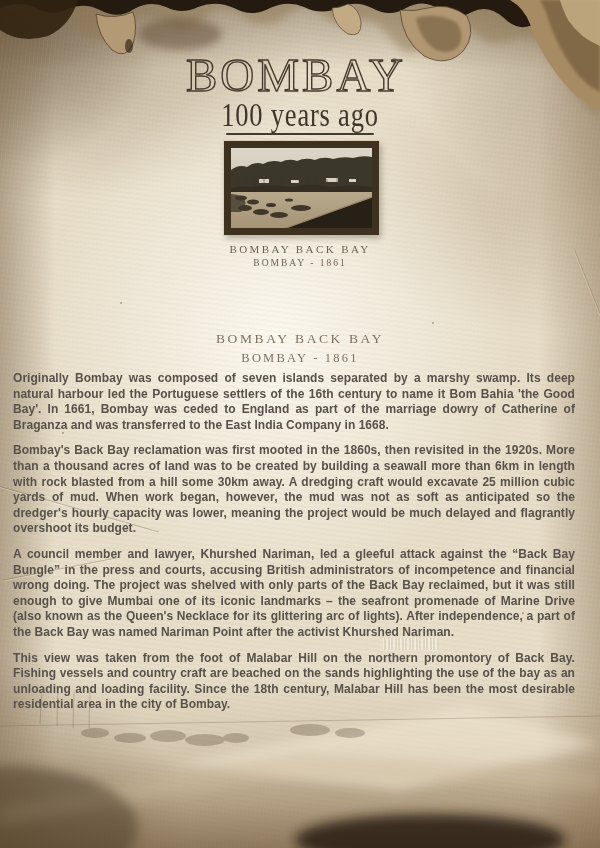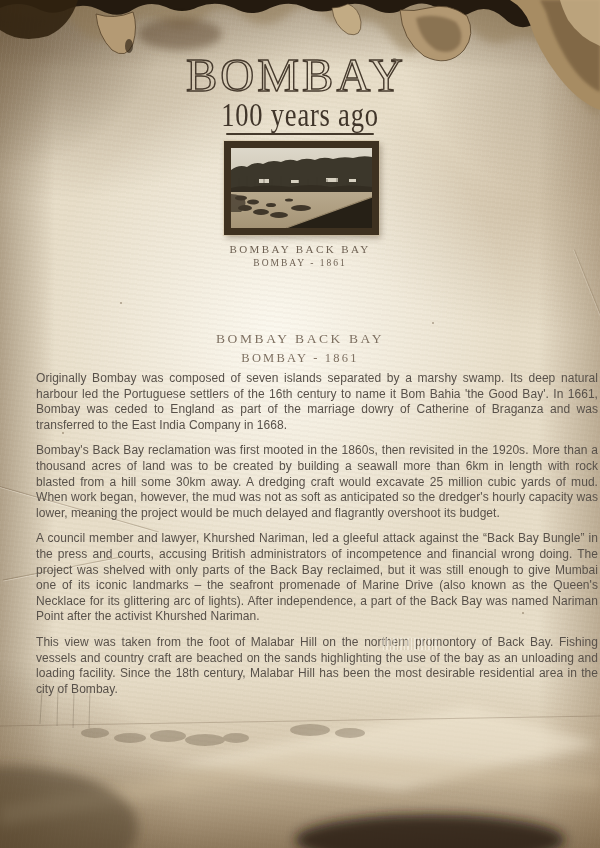--- a/index.html
+++ b/index.html
@@ -63,21 +63,21 @@
   .photo-caption{position:absolute;top:243px;left:0;width:600px;text-align:center;color:#6e6153;font-family:"Liberation Serif","DejaVu Serif",serif;}
   .photo-caption .cap1{font-size:11px;letter-spacing:2.4px;}
   .photo-caption .cap2{font-size:9.5px;letter-spacing:2px;margin-top:3px;}
 
   
   .section-heading{position:absolute;top:331px;left:0;width:600px;text-align:center;color:#77695a;font-family:"Liberation Serif","DejaVu Serif",serif;text-shadow:0 1px 0 rgba(255,250,240,.45);opacity:.95;}
   .section-heading .h1{font-size:13.5px;letter-spacing:2.6px;}
   .section-heading .h2{font-size:12.5px;letter-spacing:2.2px;margin-top:4px;}
 
   
-  .article{position:absolute;top:371px;left:36px;width:562px;color:#58514a;}
+  .article{position:absolute;top:371px;left:13px;width:562px;color:#58514a;font-weight:bold;}
   .article p{margin:0 0 10px 0;font-size:12px;line-height:15.6px;text-align:justify;letter-spacing:.05px;}
 
   .barcode{
     position:absolute;left:383px;top:638px;width:56px;height:12px;z-index:5;opacity:.55;
     background:repeating-linear-gradient(90deg, rgba(250,246,236,.95) 0 1.5px, rgba(160,140,110,.15) 1.5px 3.5px);
     box-shadow:0 0 3px rgba(255,252,244,.5);
   }
 </style>
 </head>
 <body>

